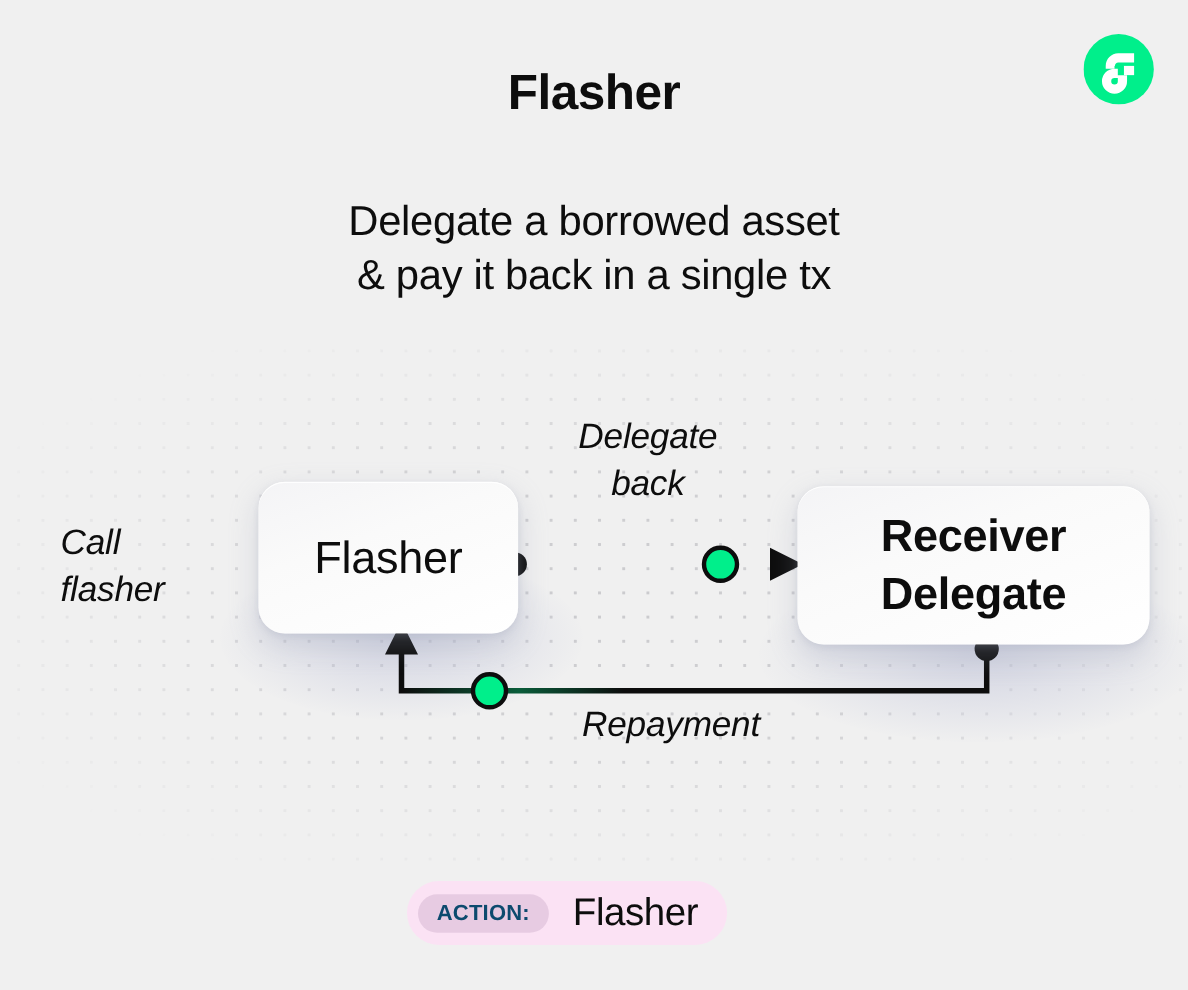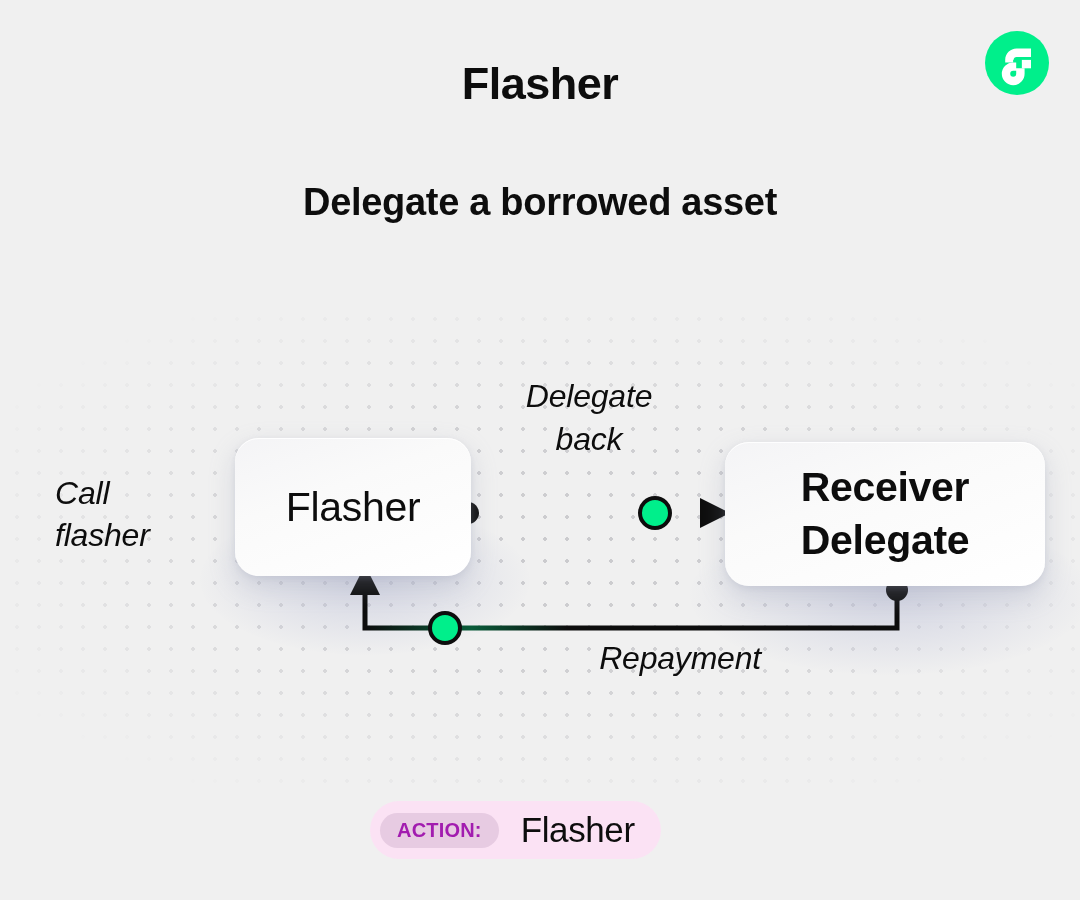--- a/index.html
+++ b/index.html
@@ -23,21 +23,21 @@
   
   #title{
     position:absolute;left:0;top:58px;width:1080px;
     text-align:center;
     font-size:45px;font-weight:bold;color:#0d0d0d;
     letter-spacing:-0.5px;
   }
   #subtitle{
     position:absolute;left:0;top:178px;width:1080px;
     text-align:center;
-    font-size:38px;font-weight:700;color:#0d0d0d;
+    font-size:38px;font-weight:400;color:#0d0d0d;
     line-height:49px;letter-spacing:-0.3px;
   }
   #subtitle .ln{display:block;}
 
   
   #diagram{position:absolute;left:0;top:300px;width:1080px;height:500px;}
 
   #dotgrid{
     position:absolute;inset:0;
     background-image:radial-gradient(#c9c9cc 1.6px, transparent 1.7px);
@@ -87,38 +87,38 @@
     left:55px;top:172px;width:165px;
     font-size:32px;line-height:42px;
   }
   #lbl-call .ln{display:block;}
   #lbl-delegate{
     left:478px;top:75px;width:222px;text-align:center;
     font-size:32px;line-height:43px;font-style:italic;
   }
   #lbl-delegate .ln{display:block;}
   #lbl-repay{
-    left:501px;top:338px;width:260px;text-align:right;
+    left:480px;top:338px;width:260px;text-align:center;
     font-size:32px;line-height:40px;
   }
 
   
   #badge{
     position:absolute;left:370px;top:801px;
     height:58px;border-radius:29px;
     background:#fbe2f4;
     display:flex;align-items:center;
     padding:0 26px 0 10px;
     box-sizing:border-box;
   }
   #badge-chip{
     background:#e7cbe2;
     border-radius:20px;
     padding:7px 17px 8px 17px;
-    font-size:20px;font-weight:bold;color:#a21caf;
+    font-size:20px;font-weight:bold;color:#0c4a6e;
     letter-spacing:.2px;line-height:1;
   }
   #badge-value{
     margin-left:22px;
     font-size:35px;color:#0d0d0d;letter-spacing:-0.4px;
   }
 </style>
 </head>
 <body>
 
@@ -131,20 +131,21 @@
       <rect x="36.6" y="28.9" width="9.4" height="8.4" fill="#ffffff"></rect>
       <rect x="28.2" y="28.9" width="8.4" height="8.4" fill="#00ef8b"></rect>
       <path d="M28.2 31.4 A11.4 11.4 0 1 0 39.6 42.8 V37.3 H31.2 V42.8 A3 3 0 1 1 28.2 39.8 H31.2 V31.4 Z" fill="#ffffff"></path>
     </svg>
   </div>
 
   <div id="title">Flasher</div>
 
   <div id="subtitle">
     <span class="ln">Delegate a borrowed asset</span>
+    <span class="ln">&amp; pay it back in a single tx</span>
   </div>
 
   <div id="diagram">
 
     <div id="dotgrid"></div>
     <div class="glow" id="glow-a"></div>
     <div class="glow" id="glow-b"></div>
 
     <svg id="wires" viewBox="0 0 1080 500">
       <defs>

